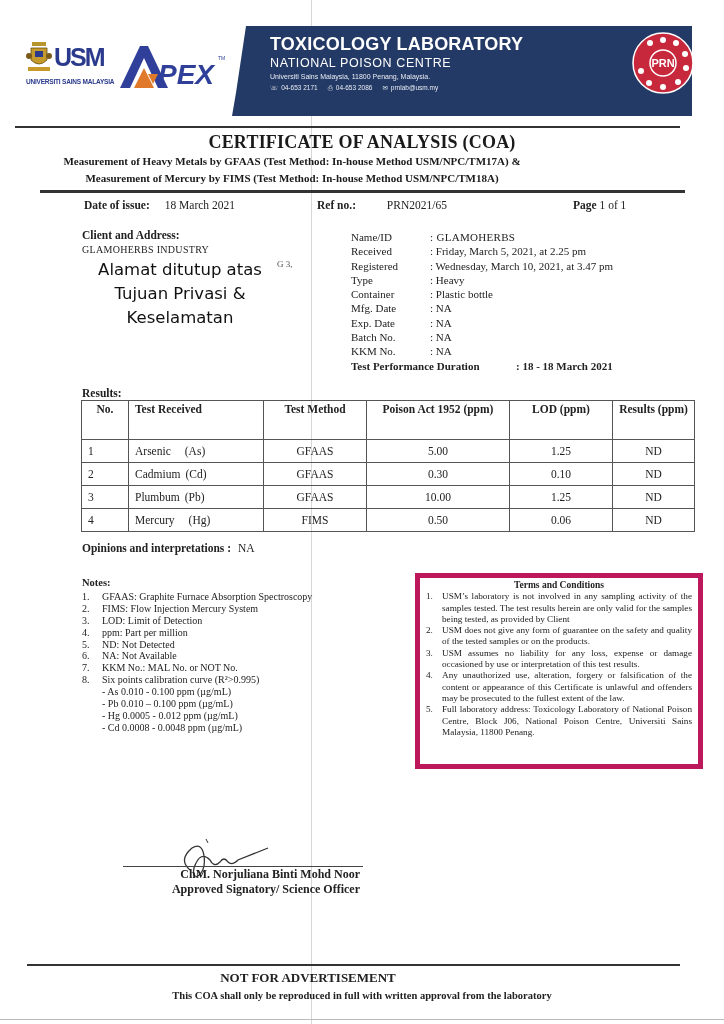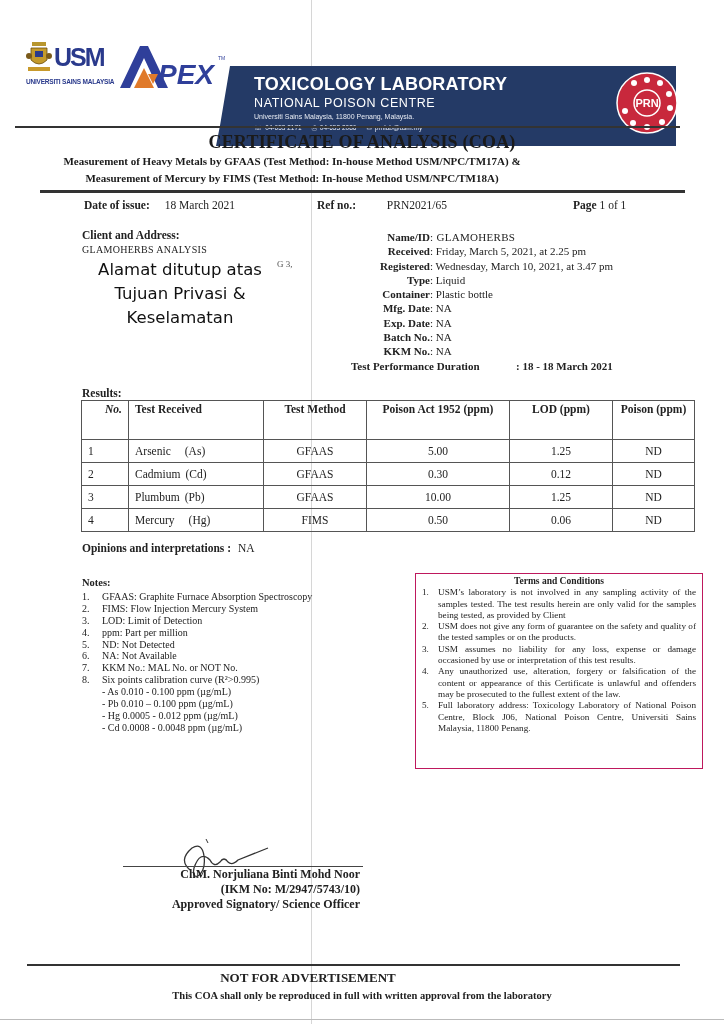--- a/index.html
+++ b/index.html
@@ -5,50 +5,50 @@
   html,body{margin:0;padding:0;background:#fff;}
   body{width:724px;height:1024px;position:relative;overflow:hidden;font-family:"DejaVu Serif","Liberation Serif",serif;color:#222;}
   .abs{position:absolute;}
   .fold{position:absolute;left:311px;top:0;width:1px;height:1024px;background:#d6d6d6;}
   
   .usm-logo{left:26px;top:40px;width:84px;height:52px;}
   .crest{position:absolute;left:0;top:0;width:26px;height:34px;}
   .usm-text{position:absolute;left:28px;top:2px;font-family:"Liberation Sans",sans-serif;font-weight:bold;font-size:25px;color:#2a3a8c;letter-spacing:-2px;line-height:30px;}
   .usm-sub{position:absolute;left:0;top:38px;font-family:"Liberation Sans",sans-serif;font-weight:bold;font-size:6.5px;color:#2a3a8c;white-space:nowrap;letter-spacing:-0.2px;}
   .apex{left:118px;top:44px;width:110px;height:46px;}
-  .banner{left:216px;top:26px;width:460px;height:80px;margin-top:40px;}
+  .banner{left:232px;top:26px;width:460px;height:90px;}
   .banner-bg{position:absolute;left:0;top:0;width:100%;height:100%;}
   .b-title{position:absolute;left:38px;top:8px;font-family:"Liberation Sans",sans-serif;font-weight:bold;font-size:18px;color:#fff;letter-spacing:0.2px;white-space:nowrap;}
   .b-sub{position:absolute;left:38px;top:30px;font-family:"Liberation Sans",sans-serif;font-size:12.5px;color:#fff;letter-spacing:0.6px;white-space:nowrap;}
   .b-addr{position:absolute;left:38px;top:47px;font-family:"Liberation Sans",sans-serif;font-size:7px;color:#e8ecf4;white-space:nowrap;}
   .b-contact{position:absolute;left:38px;top:58px;font-family:"Liberation Sans",sans-serif;font-size:6.5px;color:#e8ecf4;white-space:nowrap;display:flex;gap:10px;}
   .b-contact span.ic{margin-right:3px;}
   .prn{position:absolute;left:400px;top:6px;width:62px;height:62px;}
   .rule{position:absolute;height:2px;background:#333;}
   
   .doc-title{left:0;width:724px;top:132px;text-align:center;font-weight:bold;font-size:18px;color:#1a1a1a;font-family:"Liberation Serif","DejaVu Serif",serif;letter-spacing:0.2px;}
   .doc-sub{left:0;width:584px;text-align:center;font-weight:bold;font-size:11px;color:#1a1a1a;font-family:"Liberation Serif",serif;}
   .meta-row{top:199px;font-size:11.5px;font-family:"Liberation Serif",serif;}
   .b{font-weight:bold;}
   .lbl{font-weight:bold;font-size:11.5px;font-family:"Liberation Serif",serif;}
   .small{font-size:10px;font-family:"Liberation Serif",serif;}
   .privacy{left:80px;top:258px;width:200px;text-align:center;font-family:"DejaVu Sans",sans-serif;font-size:16.5px;line-height:24px;color:#111;}
   .sd-table{left:351px;top:230px;font-family:"Liberation Serif",serif;font-size:11px;line-height:14.3px;}
   .sd-table .r{display:flex;}
-  .sd-table .k{width:79px;font-weight:bold;text-align:right;}
+  .sd-table .k{width:79px;font-weight:normal;}
   
   table.res{position:absolute;left:81px;top:400px;width:614px;border-collapse:collapse;font-family:"Liberation Serif",serif;font-size:11.5px;}
   table.res th,table.res td{border:1px solid #555;padding:2px 6px;height:18px;}
   table.res th{font-weight:bold;vertical-align:top;height:34px;}
   table.res td.c{text-align:center;}
   .notes{left:82px;top:577px;font-family:"Liberation Serif",serif;font-size:10px;line-height:11.9px;}
   .notes .it{display:flex;}
   .notes .n{width:20px;}
   .notes .sub{padding-left:20px;}
-  .terms{left:415px;top:573px;width:288px;height:196px;border:1px solid #be185d;box-sizing:border-box;padding:2px 6px 0 6px;font-family:"Liberation Serif",serif;font-size:9.2px;line-height:11.3px;}
+  .terms{left:415px;top:573px;width:288px;height:196px;border:5px solid #be185d;box-sizing:border-box;padding:2px 6px 0 6px;font-family:"Liberation Serif",serif;font-size:9.2px;line-height:11.3px;}
   .terms h4{margin:0;text-align:center;font-size:9.5px;}
   .terms .it{display:flex;}
   .terms .n{width:16px;flex:none;}
   .terms .t{text-align:justify;}
   .sig{left:120px;top:867px;width:240px;text-align:right;font-weight:bold;font-family:"Liberation Serif",serif;font-size:12px;line-height:15px;}
   .footer-title{left:0;width:616px;top:970px;text-align:center;font-weight:bold;font-size:13px;font-family:"Liberation Serif",serif;}
   .footer-sub{left:0;width:724px;top:990px;text-align:center;font-weight:bold;font-size:10.5px;font-family:"Liberation Serif",serif;}
 </style>
 </head>
 <body>
@@ -120,21 +120,21 @@
 <div class="abs meta-row" style="left:317px;">
   <span class="b">Ref no.:</span>
   <span style="margin-left:28px;">PRN2021/65</span>
 </div>
 <div class="abs meta-row" style="left:573px;">
   <span class="b">Page</span>
   <span>1 of 1</span>
 </div>
 
 <div class="abs lbl" style="left:82px;top:229px;">Client and Address:</div>
-<div class="abs small" style="left:82px;top:244px;letter-spacing:0.3px;">GLAMOHERBS ANALYSIS</div>
+<div class="abs small" style="left:82px;top:244px;letter-spacing:0.3px;">GLAMOHERBS INDUSTRY</div>
 <div class="abs small" style="left:277px;top:259px;font-size:9px;color:#555;">G 3,</div>
 <div class="abs privacy">
   <div>Alamat ditutup atas</div>
   <div>Tujuan Privasi &amp;</div>
   <div>Keselamatan</div>
 </div>
 
 <div class="abs sd-table">
   <div class="r">
       <span class="k">Name/ID</span>
@@ -143,21 +143,21 @@
   <div class="r">
       <span class="k">Received</span>
       <span>: Friday, March 5, 2021,  at 2.25 pm</span>
     </div>
   <div class="r">
       <span class="k">Registered</span>
       <span>: Wednesday, March 10, 2021,  at 3.47 pm</span>
     </div>
   <div class="r">
       <span class="k">Type</span>
-      <span>: Liquid</span>
+      <span>: Heavy</span>
     </div>
   <div class="r">
       <span class="k">Container</span>
       <span>: Plastic bottle</span>
     </div>
   <div class="r">
       <span class="k">Mfg. Date</span>
       <span>: NA</span>
     </div>
   <div class="r">
@@ -175,43 +175,43 @@
   <div class="r b">
       <span style="width:165px;">Test Performance Duration</span>
       <span>:  18 - 18 March 2021</span>
     </div>
 </div>
 
 <div class="abs lbl" style="left:82px;top:387px;">Results:</div>
 <table class="res">
   <thead>
     <tr>
-      <th style="width:34px;text-align:right;font-style:italic;">No.</th>
+      <th style="width:34px;text-align:center;">No.</th>
       <th style="width:122px;text-align:left;">Test Received</th>
       <th style="width:90px;">Test Method</th>
       <th style="width:130px;">Poison Act 1952 (ppm)</th>
       <th style="width:90px;">LOD (ppm)</th>
-      <th>Poison (ppm)</th>
+      <th>Results (ppm)</th>
     </tr>
   </thead>
   <tbody>
     <tr>
       <td>1</td>
       <td><span>Arsenic</span><span style="margin-left:14px;">(As)</span></td>
       <td class="c">GFAAS</td>
       <td class="c">5.00</td>
       <td class="c">1.25</td>
       <td class="c">ND</td>
     </tr>
     <tr>
       <td>2</td>
       <td><span>Cadmium</span><span style="margin-left:5px;">(Cd)</span></td>
       <td class="c">GFAAS</td>
       <td class="c">0.30</td>
-      <td class="c">0.12</td>
+      <td class="c">0.10</td>
       <td class="c">ND</td>
     </tr>
     <tr>
       <td>3</td>
       <td><span>Plumbum</span><span style="margin-left:5px;">(Pb)</span></td>
       <td class="c">GFAAS</td>
       <td class="c">10.00</td>
       <td class="c">1.25</td>
       <td class="c">ND</td>
     </tr>
@@ -295,20 +295,19 @@
     </div>
 </div>
 
 <svg class="abs" style="left:170px;top:835px;width:100px;height:45px;" viewBox="0 0 100 45">
   <path d="M20 35 q-12 -10 2 -22 q10 -6 12 8 q2 14 -6 20 q-6 2 -4 -8 q6 -18 16 -8 q4 8 10 2 q4 -6 8 0 q4 4 10 -2 l30 -12" fill="none" stroke="#333" stroke-width="1.3"></path>
   <path d="M36 4 l2 4" stroke="#333" stroke-width="1"></path>
 </svg>
 <div class="rule" style="left:123px;top:866px;width:240px;height:1px;background:#444;"></div>
 <div class="abs sig">
   <div>ChM. Norjuliana Binti Mohd Noor</div>
-  <div>(IKM No: M/2947/5743/10)</div>
   <div>Approved Signatory/ Science Officer</div>
 </div>
 
 <div class="rule" style="left:27px;top:964px;width:653px;"></div>
 <div class="abs footer-title">NOT FOR ADVERTISEMENT</div>
 <div class="abs footer-sub">This COA shall only be reproduced in full with written approval from the laboratory</div>
 <div class="rule" style="left:0;top:1019px;width:724px;height:1px;background:#bbb;"></div>
 
 </body></html>

